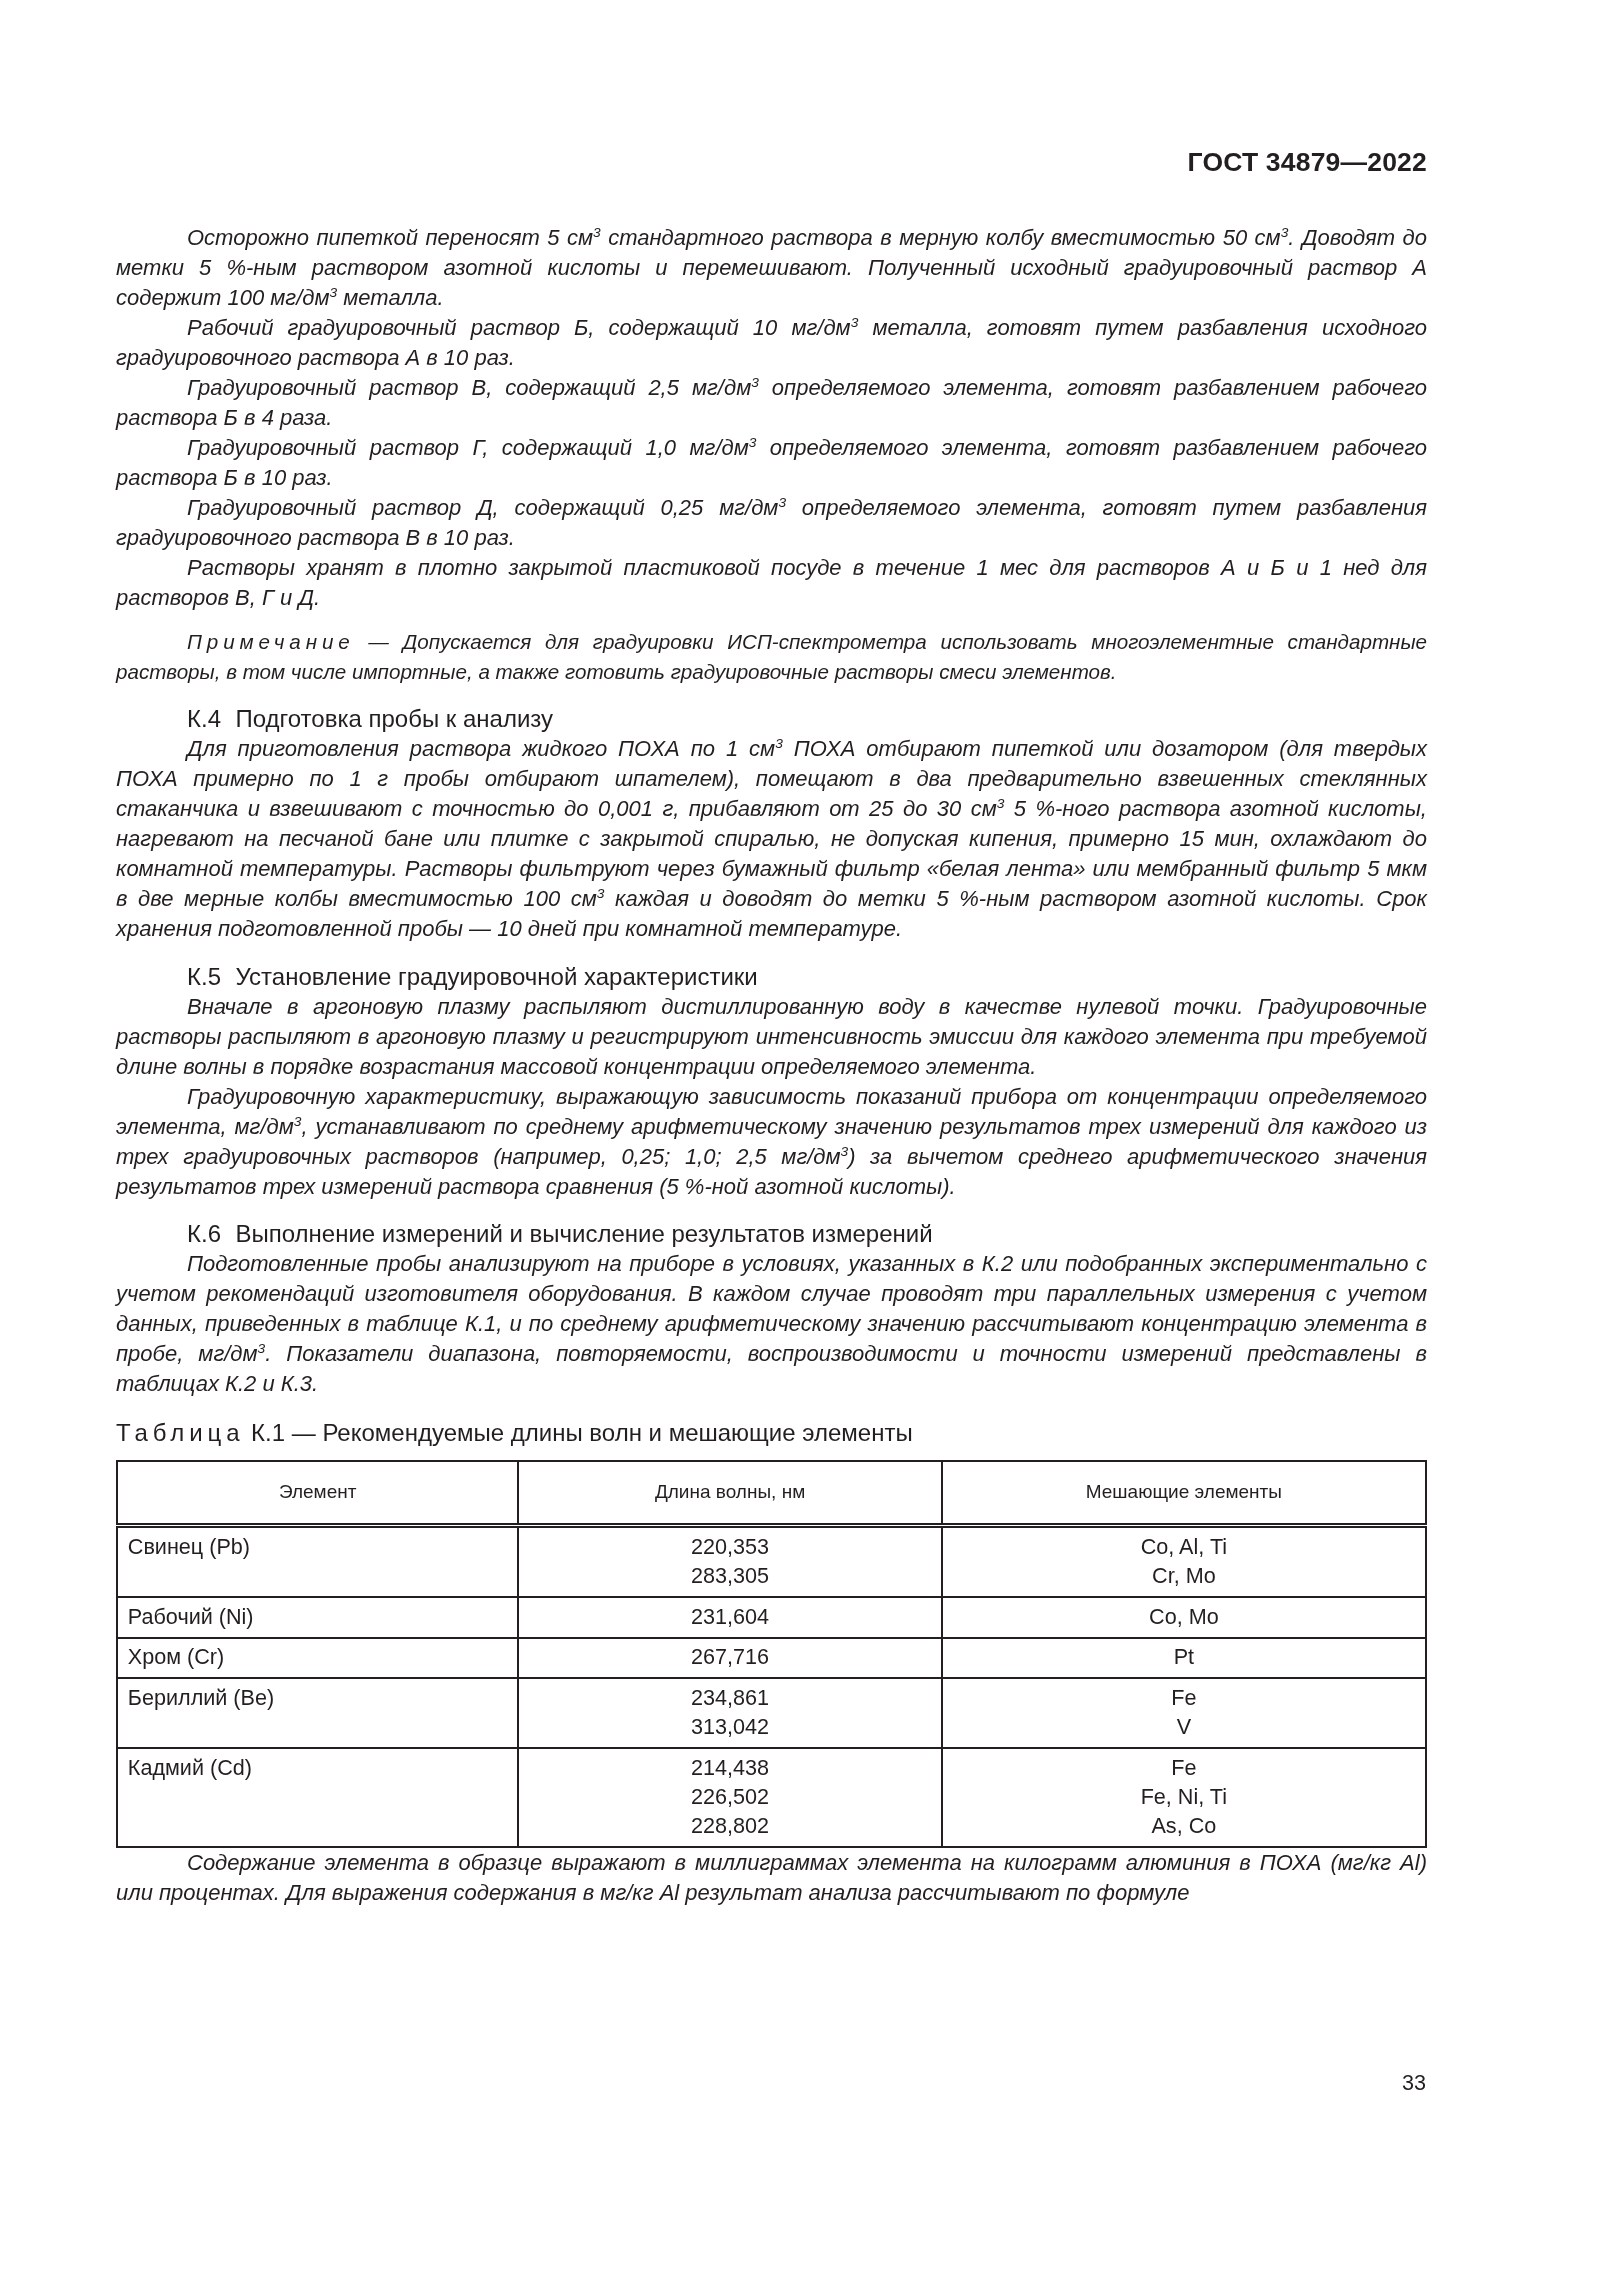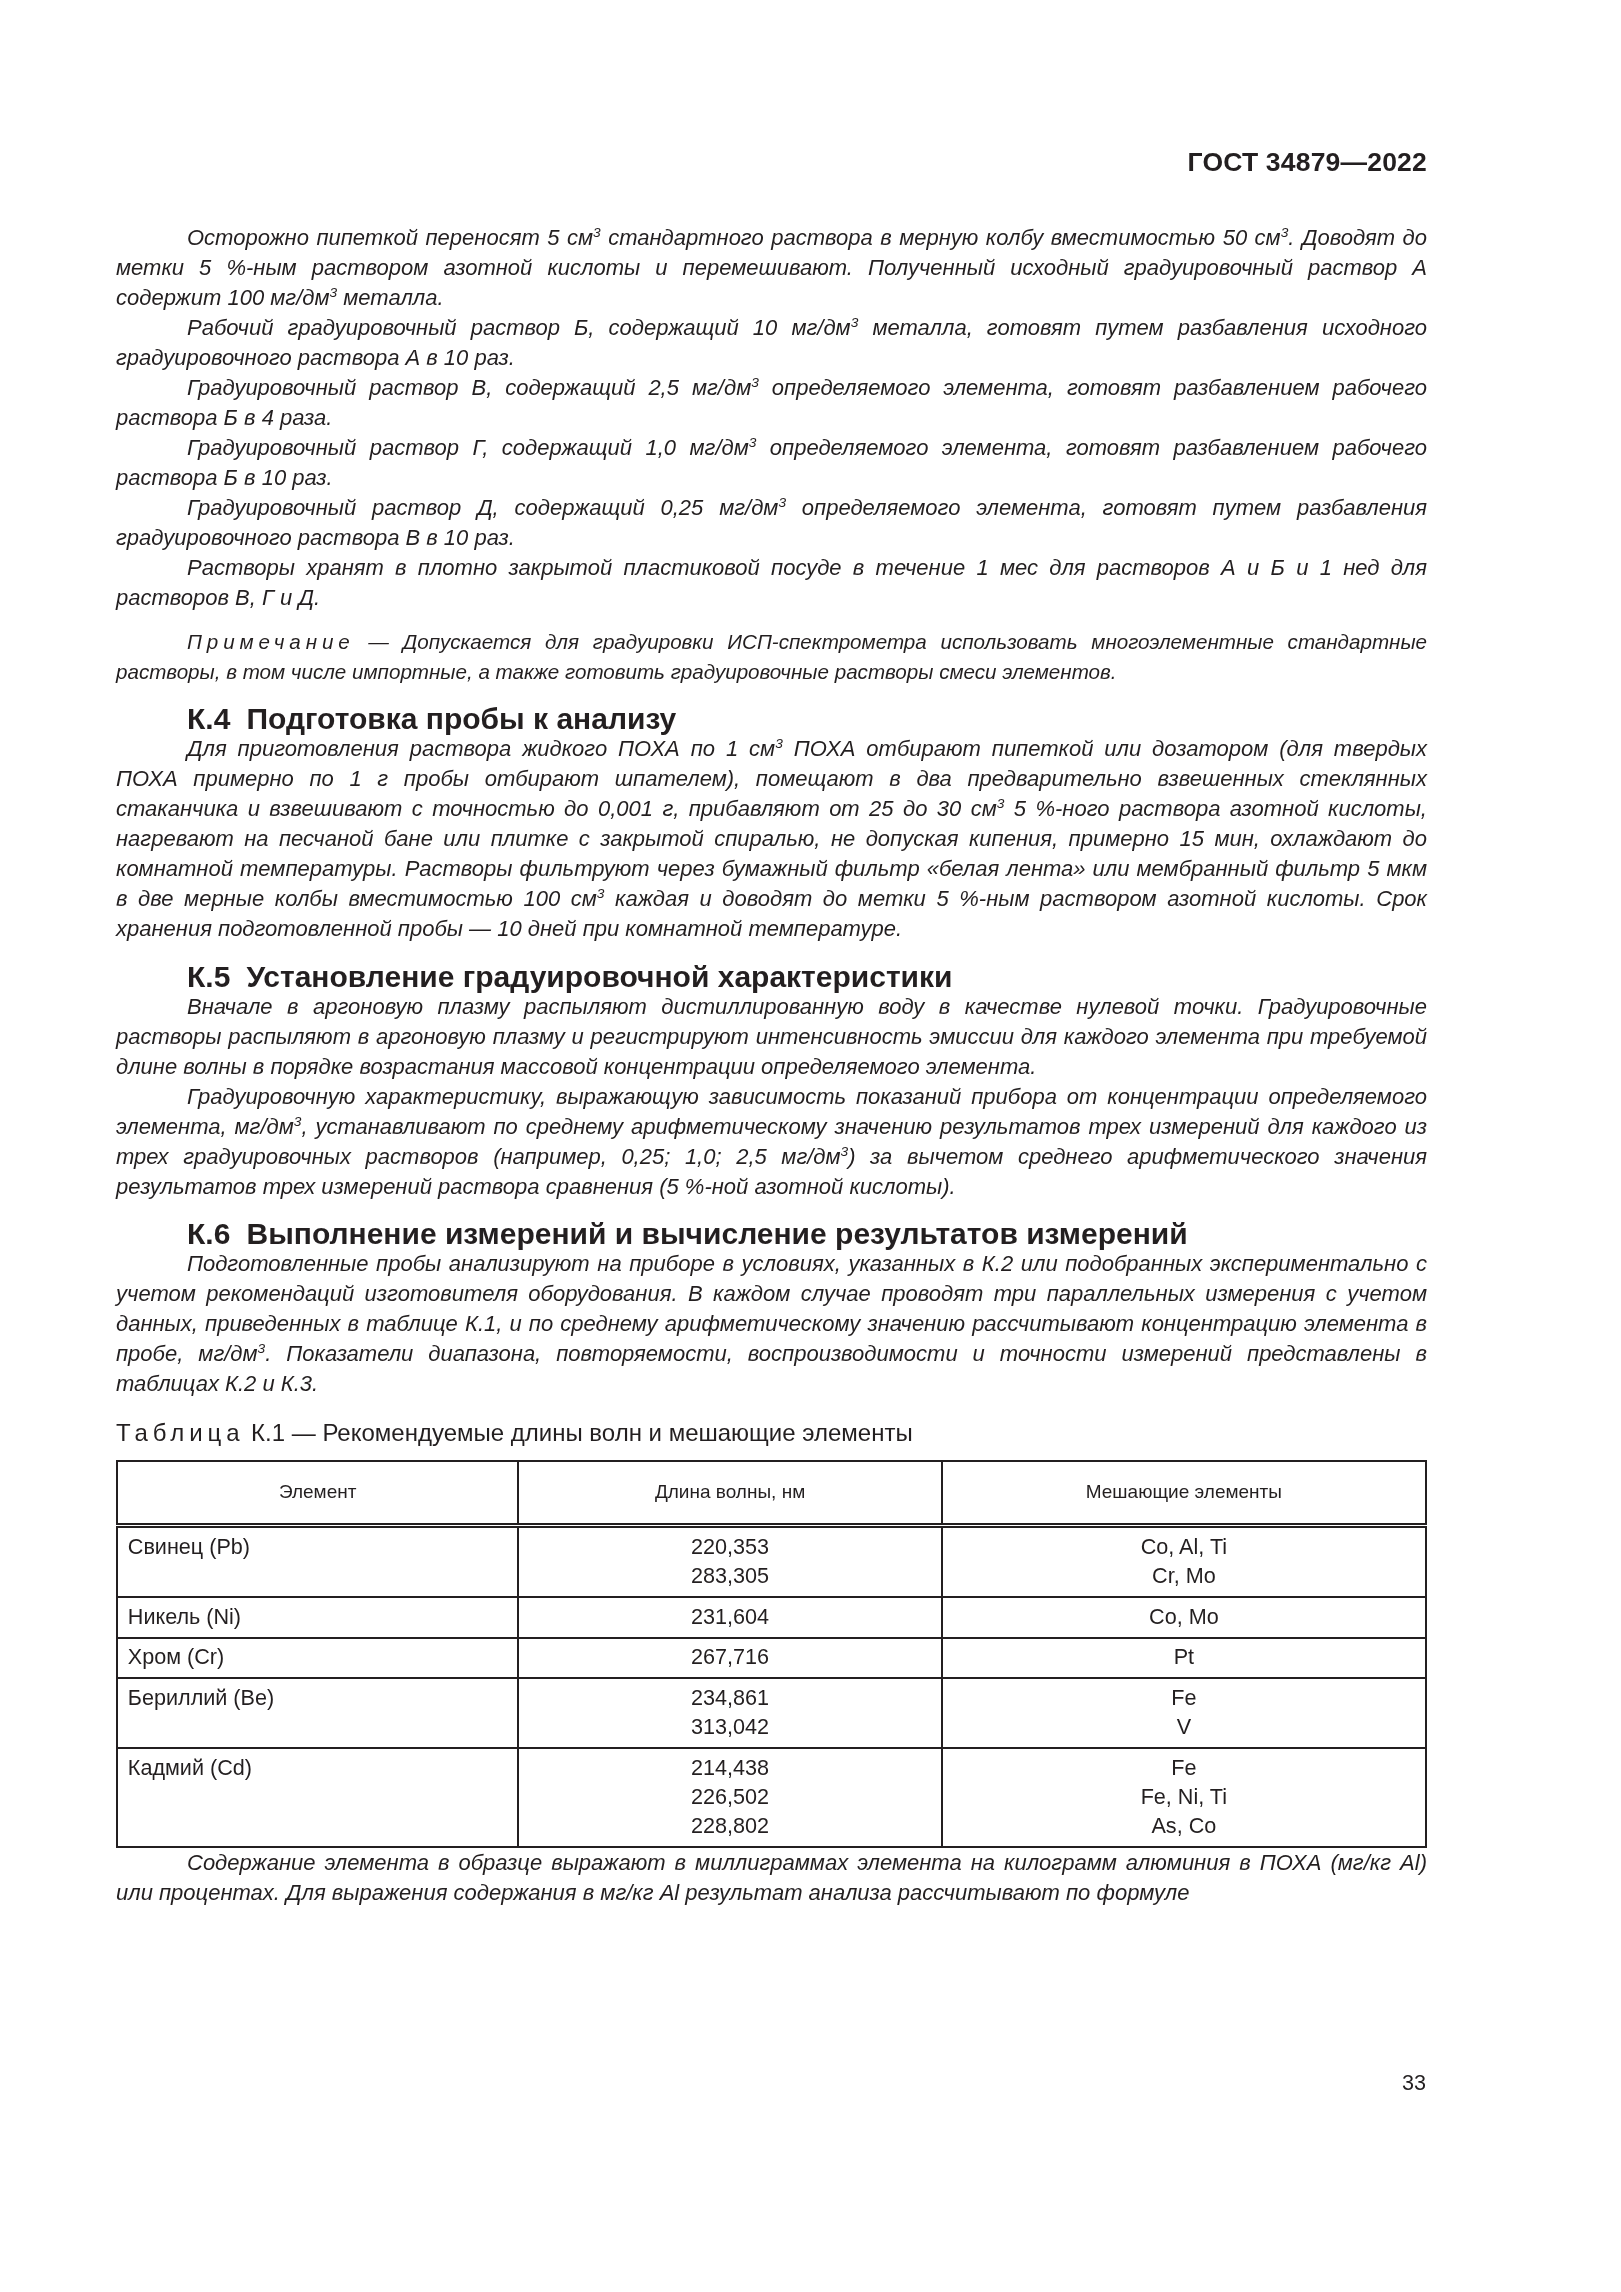--- a/index.html
+++ b/index.html
@@ -13,21 +13,21 @@
     font-size: 26.5px; font-weight: bold; letter-spacing: 0.2px;
   }
   .content {
     position: absolute; left: 116px; top: 223px; width: 1311px;
     font-size: 22px; line-height: 30px; text-align: justify;
   }
   .content p { margin: 0; text-indent: 71px; font-style: italic; }
   .content p.note { font-size: 20.6px; margin-top: 13.7px; }
   .spaced { letter-spacing: 4.9px; }
   .content h3 {
-    margin: 17.6px 0 0 0; padding-left: 71px; font-size: 30px; line-height: 30px; font-weight: bold;
+    margin: 17.6px 0 0 0; padding-left: 71px; font-size: 24px; line-height: 30px; font-weight: normal;
   }
   .content h3 .num { margin-right: 7.8px; }
   sup { font-size: 13.7px; line-height: 0; vertical-align: super; }
   .caption { margin-top: 19.6px; font-size: 24px; line-height: 27.4px; text-align: left; }
   table.k1 {
     border-collapse: collapse; margin-top: 13.7px; width: 1311px;
     font-size: 21.6px; line-height: 29px;
   }
   table.k1 th, table.k1 td { border: 2.5px solid #231f20; vertical-align: top; padding: 3.9px 9.8px 5.9px 9.8px; }
   table.k1 th { font-weight: normal; font-size: 19px; height: 51px; vertical-align: middle; text-align: center; }
@@ -87,21 +87,21 @@
           <td class="c">
               <span class="cell-line">220,353</span>
               <span class="cell-line">283,305</span>
             </td>
           <td class="c">
               <span class="cell-line">Co, Al, Ti</span>
               <span class="cell-line">Cr, Mo</span>
             </td>
         </tr>
         <tr>
-          <td>Никель (Ni)</td>
+          <td>Рабочий (Ni)</td>
           <td class="c">
               <span class="cell-line">231,604</span>
             </td>
           <td class="c">
               <span class="cell-line">Co, Mo</span>
             </td>
         </tr>
         <tr>
           <td>Хром (Cr)</td>
           <td class="c">

